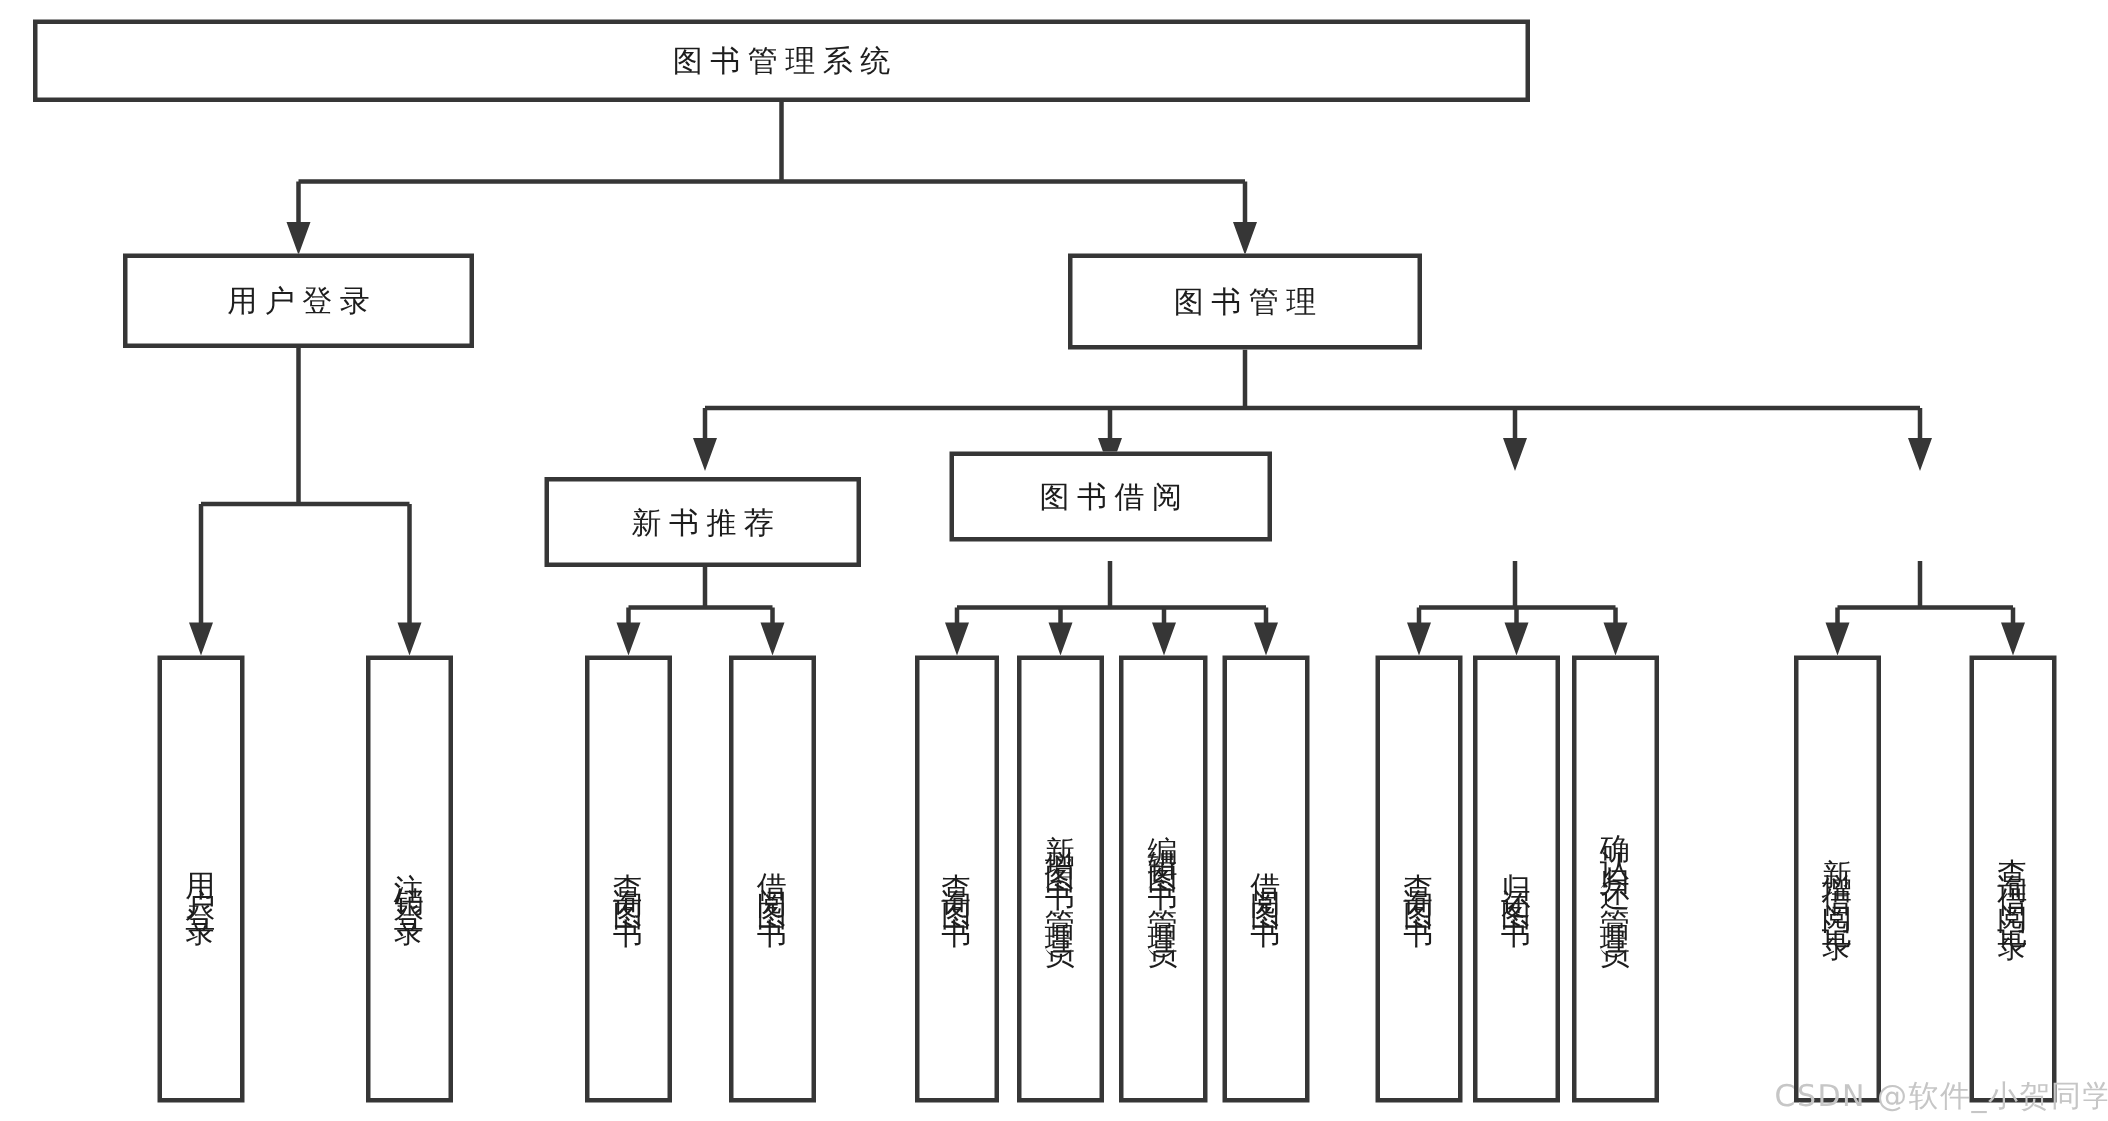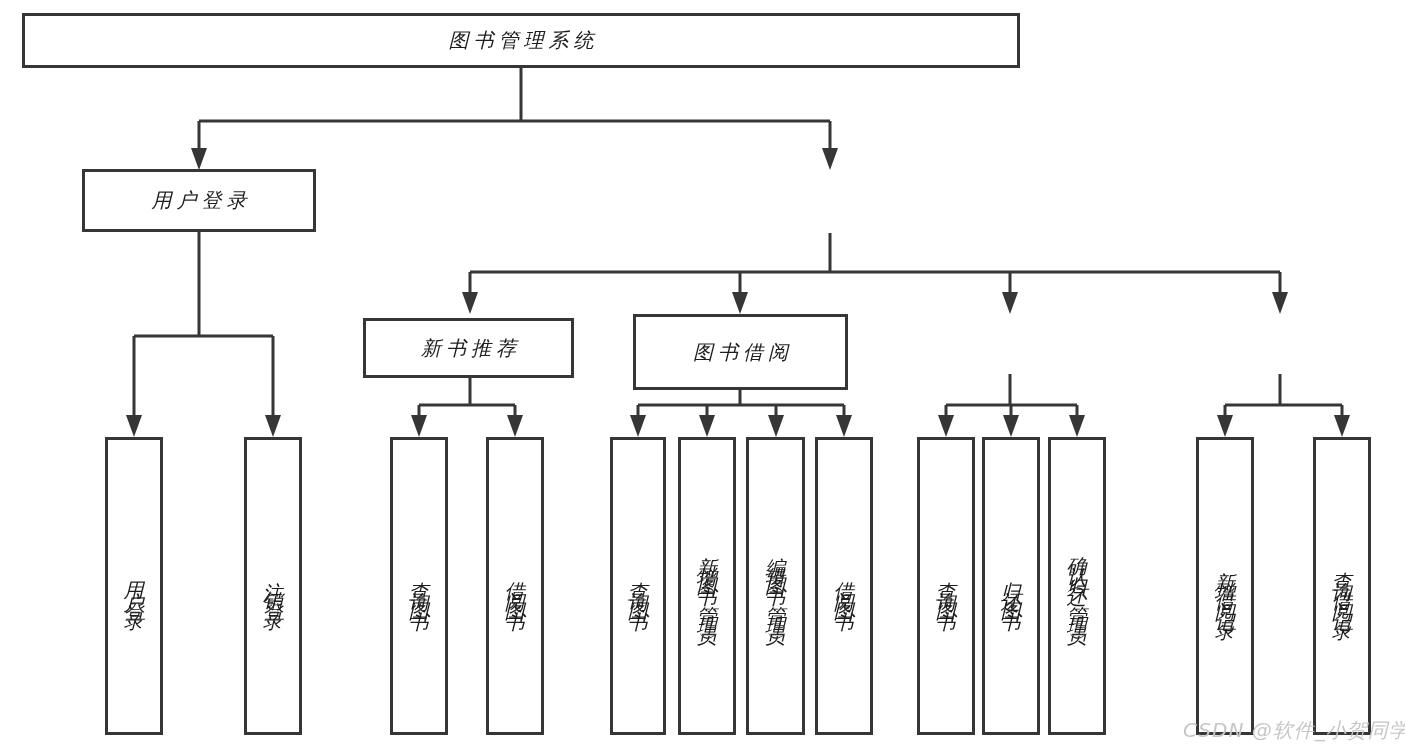--- a/index.html
+++ b/index.html
@@ -2,21 +2,20 @@
 <html><head>
 <meta charset="utf-8">
 <style>
   html,body{margin:0;padding:0;background:#ffffff;}
   .canvas{
     position:relative;
     width:1405px;height:747px;
     background:#ffffff;
     font-family:"DejaVu Sans","Liberation Sans",sans-serif;
     overflow:hidden;
-    font-style:italic;
   }
   svg.connectors{position:absolute;left:0;top:0;z-index:1;}
   .hbox{
     position:absolute;z-index:2;box-sizing:border-box;
     background:#ffffff;border:3px solid #363636;
     display:flex;align-items:center;justify-content:center;
     font-size:20px;letter-spacing:5px;text-indent:5px;color:#1d1d1d;
   }
   .vbox{
     position:absolute;z-index:2;box-sizing:border-box;
@@ -57,23 +56,24 @@
       M630 415 L646 415 L638 437 Z  M699 415 L715 415 L707 437 Z
       M768 415 L784 415 L776 437 Z  M836 415 L852 415 L844 437 Z
       M938 415 L954 415 L946 437 Z  M1003 415 L1019 415 L1011 437 Z
       M1069 415 L1085 415 L1077 437 Z
       M1217 415 L1233 415 L1225 437 Z  M1334 415 L1350 415 L1342 437 Z"></path>
   </svg>
 
   <div class="hbox" style="left:22px;top:13px;width:998px;height:55px">图书管理系统</div>
 
   <div class="hbox" style="left:82px;top:169px;width:234px;height:63px">用户登录</div>
+  <div class="hbox" style="left:712px;top:169px;width:236px;height:64px">图书管理</div>
 
   <div class="hbox" style="left:363px;top:318px;width:211px;height:60px">新书推荐</div>
-  <div class="hbox" style="left:633px;top:314px;width:215px;height:76px">图书借阅</div>
+  <div class="hbox" style="left:633px;top:301px;width:215px;height:60px">图书借阅</div>
 
   <div class="vbox" style="left:105px">用户登录</div>
   <div class="vbox" style="left:244px">注销登录</div>
 
   <div class="vbox" style="left:390px">查询图书</div>
   <div class="vbox" style="left:486px">借阅图书</div>
 
   <div class="vbox" style="left:610px;width:56px">查询图书</div>
   <div class="vbox" style="left:678px">新增图书（管理员）</div>
   <div class="vbox" style="left:746px;width:59px">编辑图书（管理员）</div>

